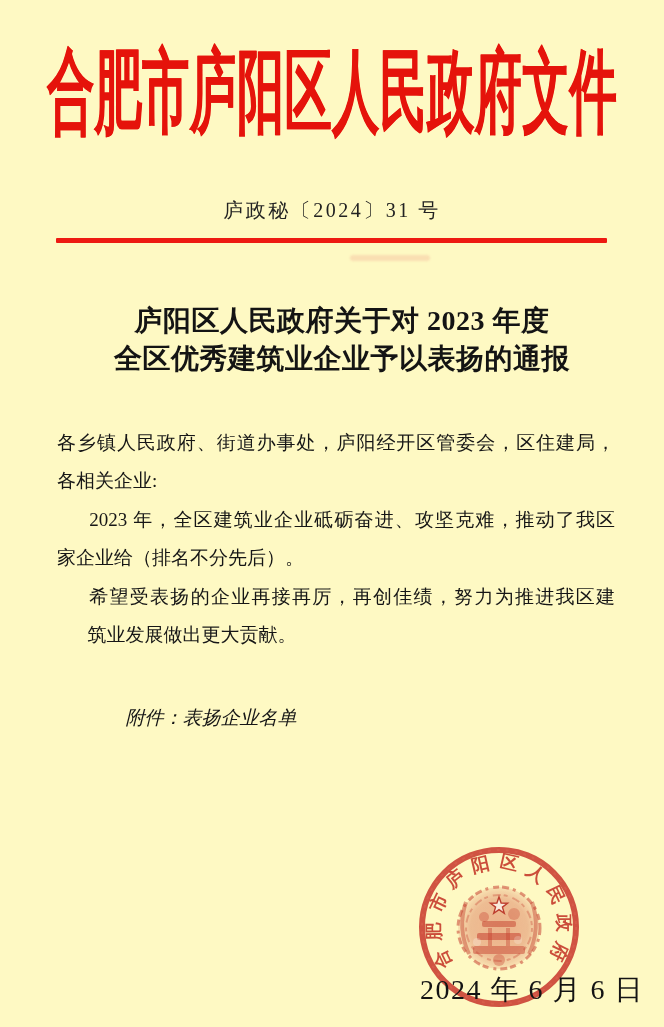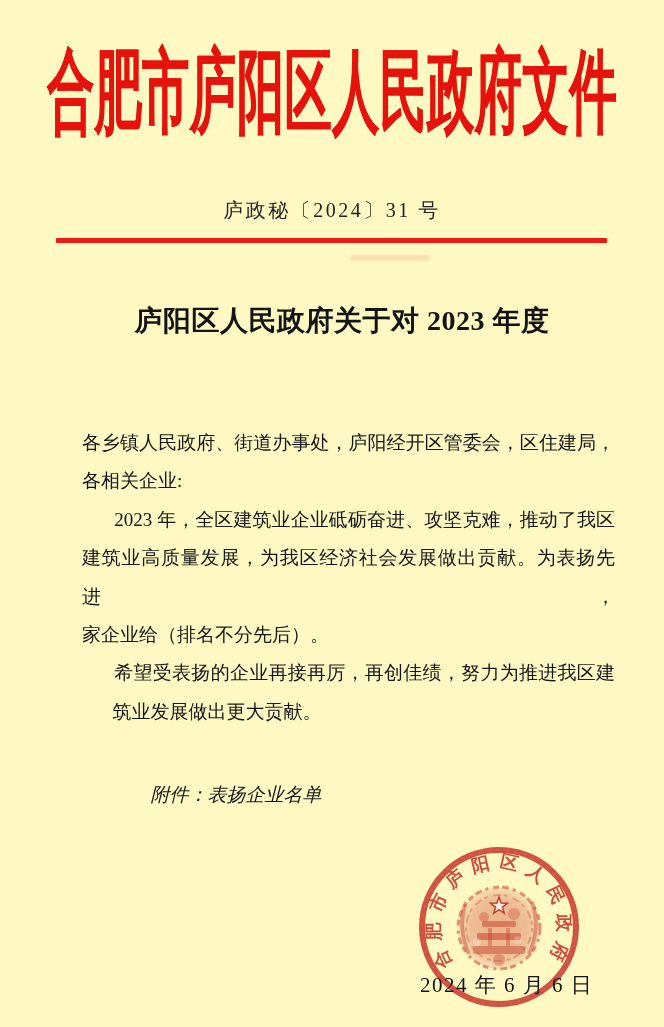--- a/index.html
+++ b/index.html
@@ -38,37 +38,37 @@
     position:absolute; top:302px; left:0; right:0;
     text-align:center; font-size:28px; font-weight:bold;
     line-height:38px; color:#141414; letter-spacing:0.5px;margin-left:20px;
   }
 
   
   .body-text {
     position:absolute; top:424px; left:57px; width:558px;
     font-size:19px; line-height:38.4px; color:#161616;
   }
-  .bline { white-space:nowrap;margin-left:25px; }
+  .bline { white-space:nowrap; }
   .jfull { white-space:normal; text-align:justify; text-align-last:justify; }
   .ind2  { text-indent:1.7em; }
   .ind1  { text-indent:1.6em; }
   .attachment { margin-top:45px; text-indent:3.6em;font-style:italic; }
 
   
   .seal {
     position:absolute; top:842px; left:414px; width:170px; height:170px;
     z-index:2; opacity:0.94;
   }
   .seal svg { display:block; width:170px; height:170px; }
 
   
   .doc-date {
     position:absolute; top:971px; left:420px; z-index:3;
-    font-size:21px; letter-spacing:1.5px; color:#141414;
+    font-size:28px; letter-spacing:1.5px; color:#141414;
     white-space:nowrap;
   }
 
   
   .smudge {
     position:absolute; top:255px; left:350px; width:80px; height:6px;
     background:rgba(231,104,104,0.18); border-radius:3px;
     filter:blur(1px);
   }
 </style>
@@ -79,28 +79,28 @@
 
   <div class="letterhead">合肥市庐阳区人民政府文件</div>
 
   <div class="doc-number">庐政秘〔2024〕31 号</div>
 
   <div class="red-rule"></div>
   <div class="smudge"></div>
 
   <div class="doc-title">
     <div>庐阳区人民政府关于对 2023 年度</div>
+    <div>全区优秀建筑业企业予以表扬的通报</div>
   </div>
 
   <div class="body-text">
     <div class="bline jfull">各乡镇人民政府、街道办事处，庐阳经开区管委会，区住建局，</div>
     <div class="bline">各相关企业:</div>
 
     <div class="bline jfull ind2">2023 年，全区建筑业企业砥砺奋进、攻坚克难，推动了我区</div>
-    <div class="bline jfull">建筑业高质量发展，为我区经济社会发展做出贡献。为表扬先进，</div>
     <div class="bline">家企业给（排名不分先后）。</div>
 
     <div class="bline jfull ind2">希望受表扬的企业再接再厉，再创佳绩，努力为推进我区建</div>
     <div class="bline ind1">筑业发展做出更大贡献。</div>
 
     <div class="bline attachment">附件：表扬企业名单</div>
   </div>
 
   <div class="doc-date">2024 年 6 月 6 日</div>
 

